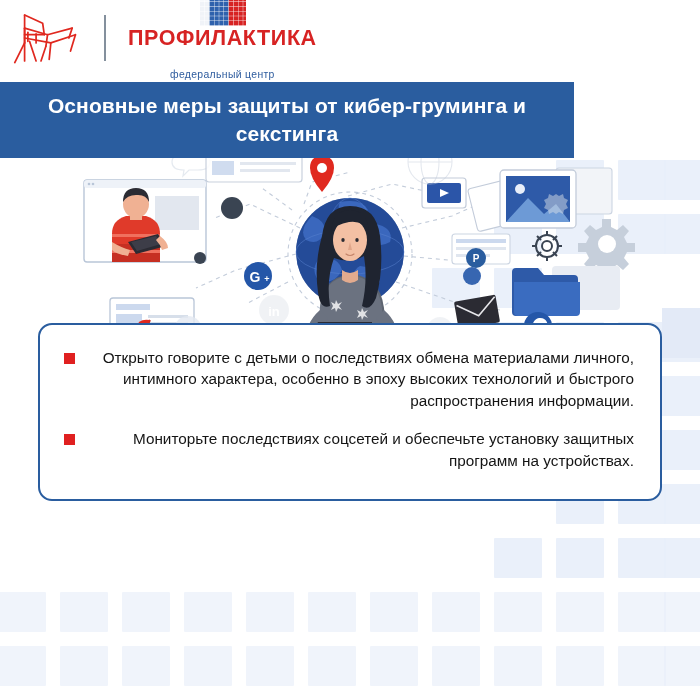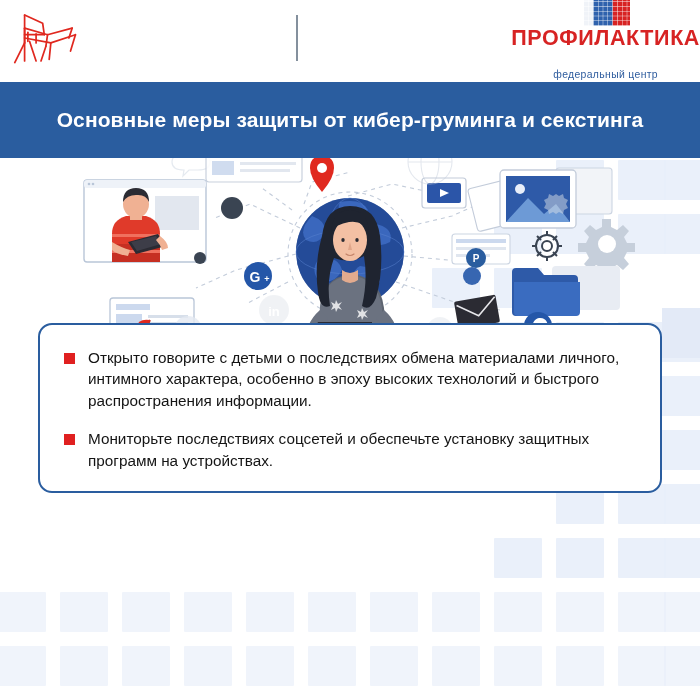--- a/index.html
+++ b/index.html
@@ -38,21 +38,21 @@
   }
 
   
   .brand-bar {
     position: absolute;
     left: 0; top: 0;
     width: 700px;
     height: 76px;
     display: flex;
     align-items: center;
-    justify-content: space-between;
+    justify-content: flex-start;
     gap: 22px;
     z-index: 6;
     background: transparent;
   }
   .brand-chair {
     width: 82px;
     height: 56px;
     display: block;
   }
   .brand-divider {
@@ -88,21 +88,21 @@
     margin-top: 21px;
     line-height: 1;
     font-family: "Liberation Sans", sans-serif;
   }
 
   
   .title-banner {
     position: absolute;
     left: 0;
     top: 82px;
-    width: 700px;
+    width: 574px;
     height: 76px;
     background: #2a5d9f;
     display: flex;
     align-items: center;
     justify-content: center;
     z-index: 5;
     box-sizing: border-box;
     padding: 0 44px;
   }
   .title-text {
@@ -129,22 +129,23 @@
   
   .card {
     position: absolute;
     left: 38px;
     top: 323px;
     width: 624px;
     box-sizing: border-box;
     background: #ffffff;
     border: 2px solid #2a5d9f;
     border-radius: 14px;
-    padding: 22px 26px 20px 24px;
+    padding: 22px 26px 28px 24px;
     z-index: 8;
+    text-align: right;
   }
   .bullet-row {
     display: flex;
     align-items: flex-start;
     gap: 13px;
     margin-bottom: 17px;
   }
   .bullet-row:last-child { margin-bottom: 0; }
   .bullet-mark {
     flex: 0 0 auto;

